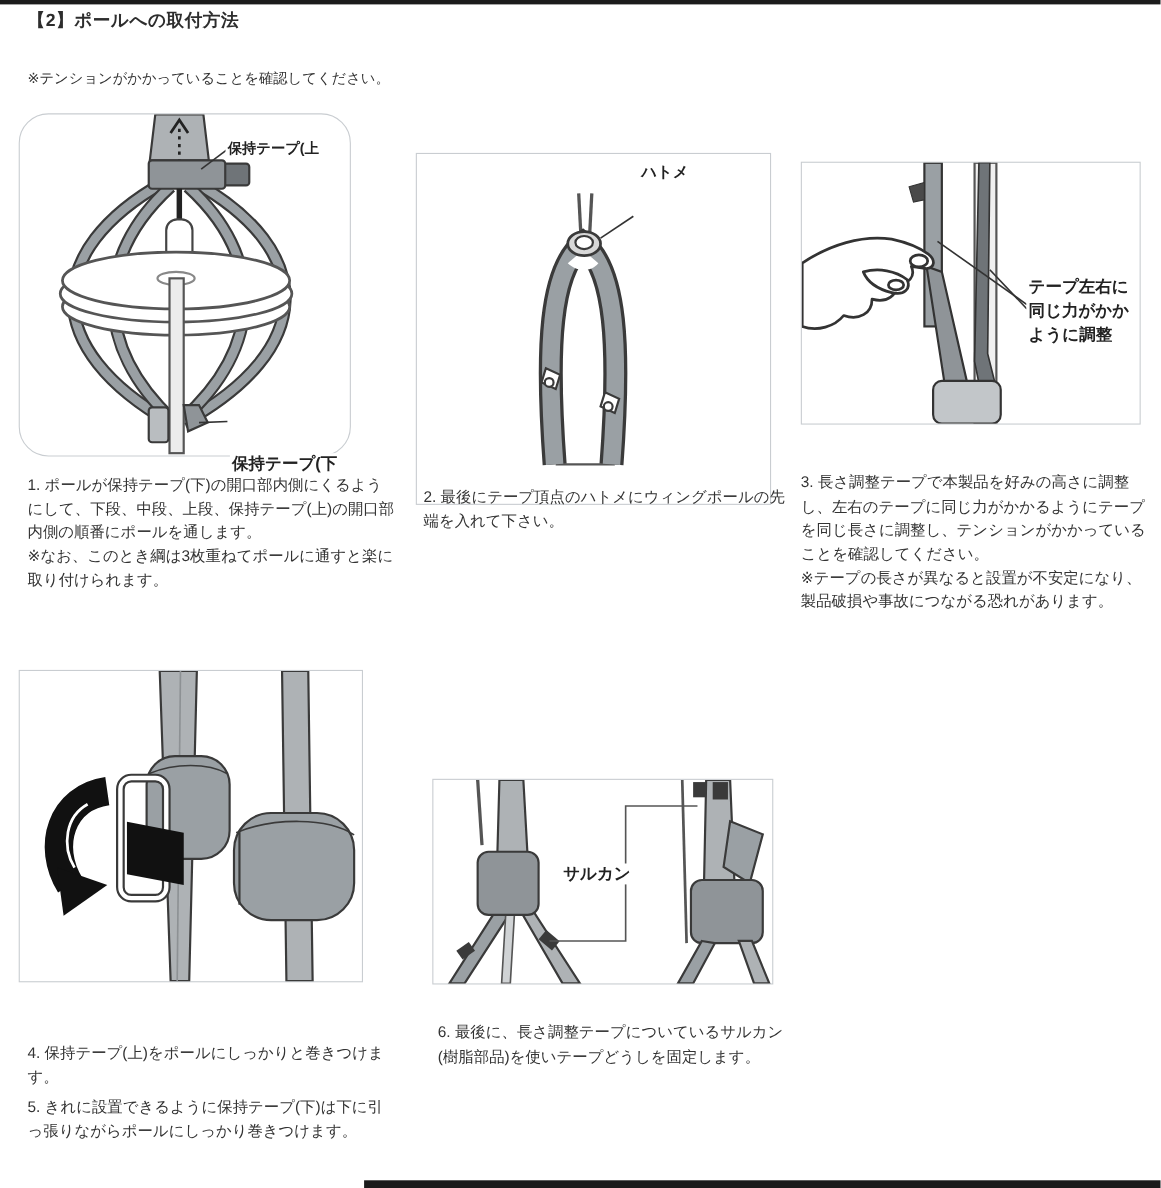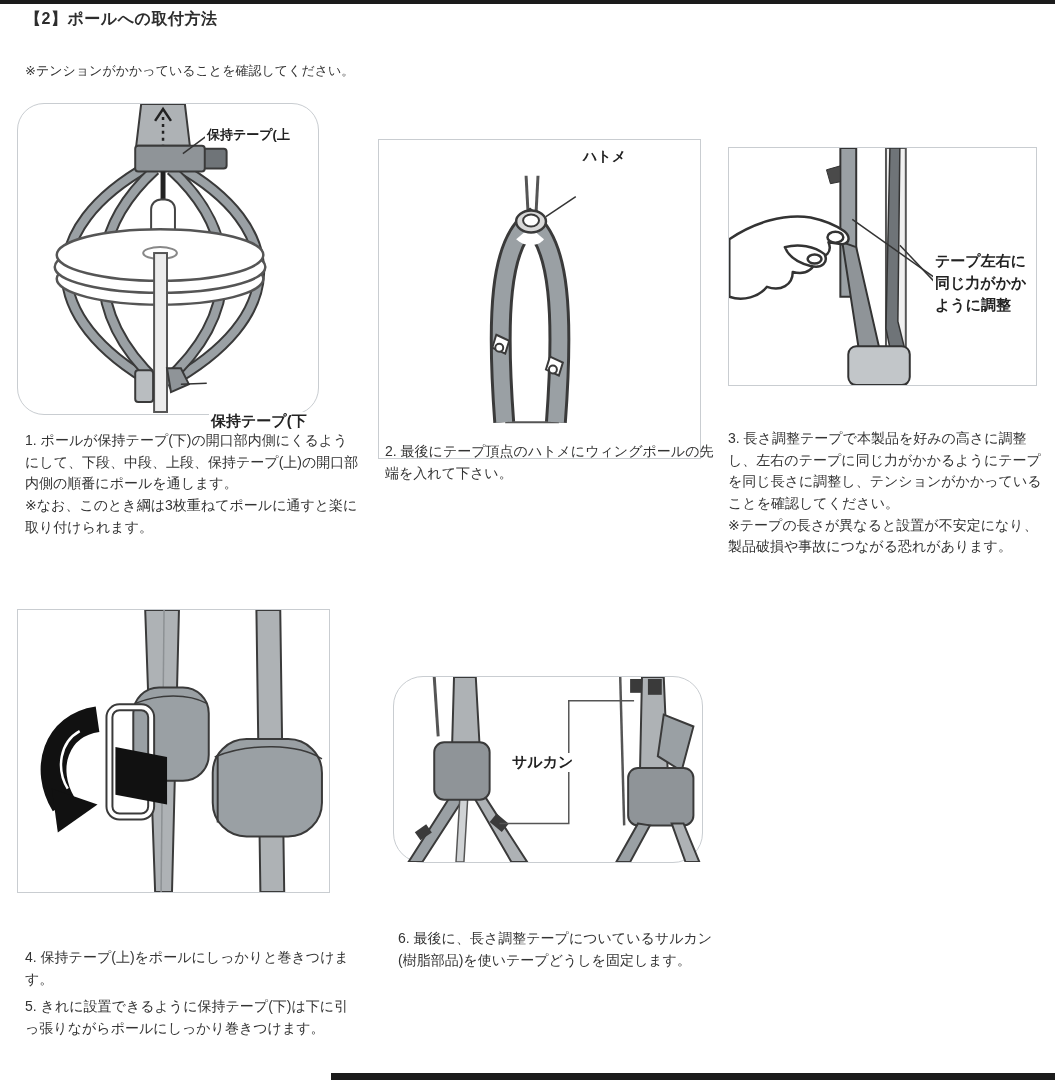--- a/index.html
+++ b/index.html
@@ -9,21 +9,21 @@
   }
   .topbar{position:absolute;left:0;top:0;width:1055px;height:4px;background:#1b1b1b;}
   .bottombar{position:absolute;left:331px;top:1073px;width:724px;height:7px;background:#1b1b1b;}
   .page-title{position:absolute;left:25px;top:9px;font-size:16px;font-weight:bold;color:#2d2d2d;letter-spacing:.5px;}
   .page-note{position:absolute;left:25px;top:62px;font-size:13px;color:#333;}
   .panel{position:absolute;border:1px solid #c9cdd1;background:#fff;box-sizing:border-box;}
   #panel1{left:17px;top:103px;width:302px;height:312px;border-radius:27px;}
   #panel2{left:378px;top:139px;width:323px;height:320px;}
   #panel3{left:728px;top:147px;width:309px;height:239px;}
   #panel4{left:17px;top:609px;width:313px;height:284px;}
-  #panel5{left:393px;top:676px;width:310px;height:187px;border-radius:30px;}
+  #panel5{left:393px;top:708px;width:310px;height:187px;}
   .panel svg{position:absolute;left:0;top:0;width:100%;height:100%;}
   .caption{position:absolute;font-size:14px;line-height:1.55;color:#333;white-space:pre-line;}
   #cap1{left:25px;top:430px;width:336px;}
   #cap2{left:385px;top:441px;width:332px;}
   #cap3{left:728px;top:428px;width:322px;}
   #cap4{left:25px;top:931px;width:336px;margin-top:16px;}
   #cap5{left:25px;top:996px;width:336px;}
   #cap6{left:398px;top:928px;width:324px;}
   .fig-label{position:absolute;font-weight:bold;color:#222;white-space:pre-line;background:#fff;padding:0 2px;}
   #lbl-hoji-top{left:187px;top:22px;font-size:13px;}

